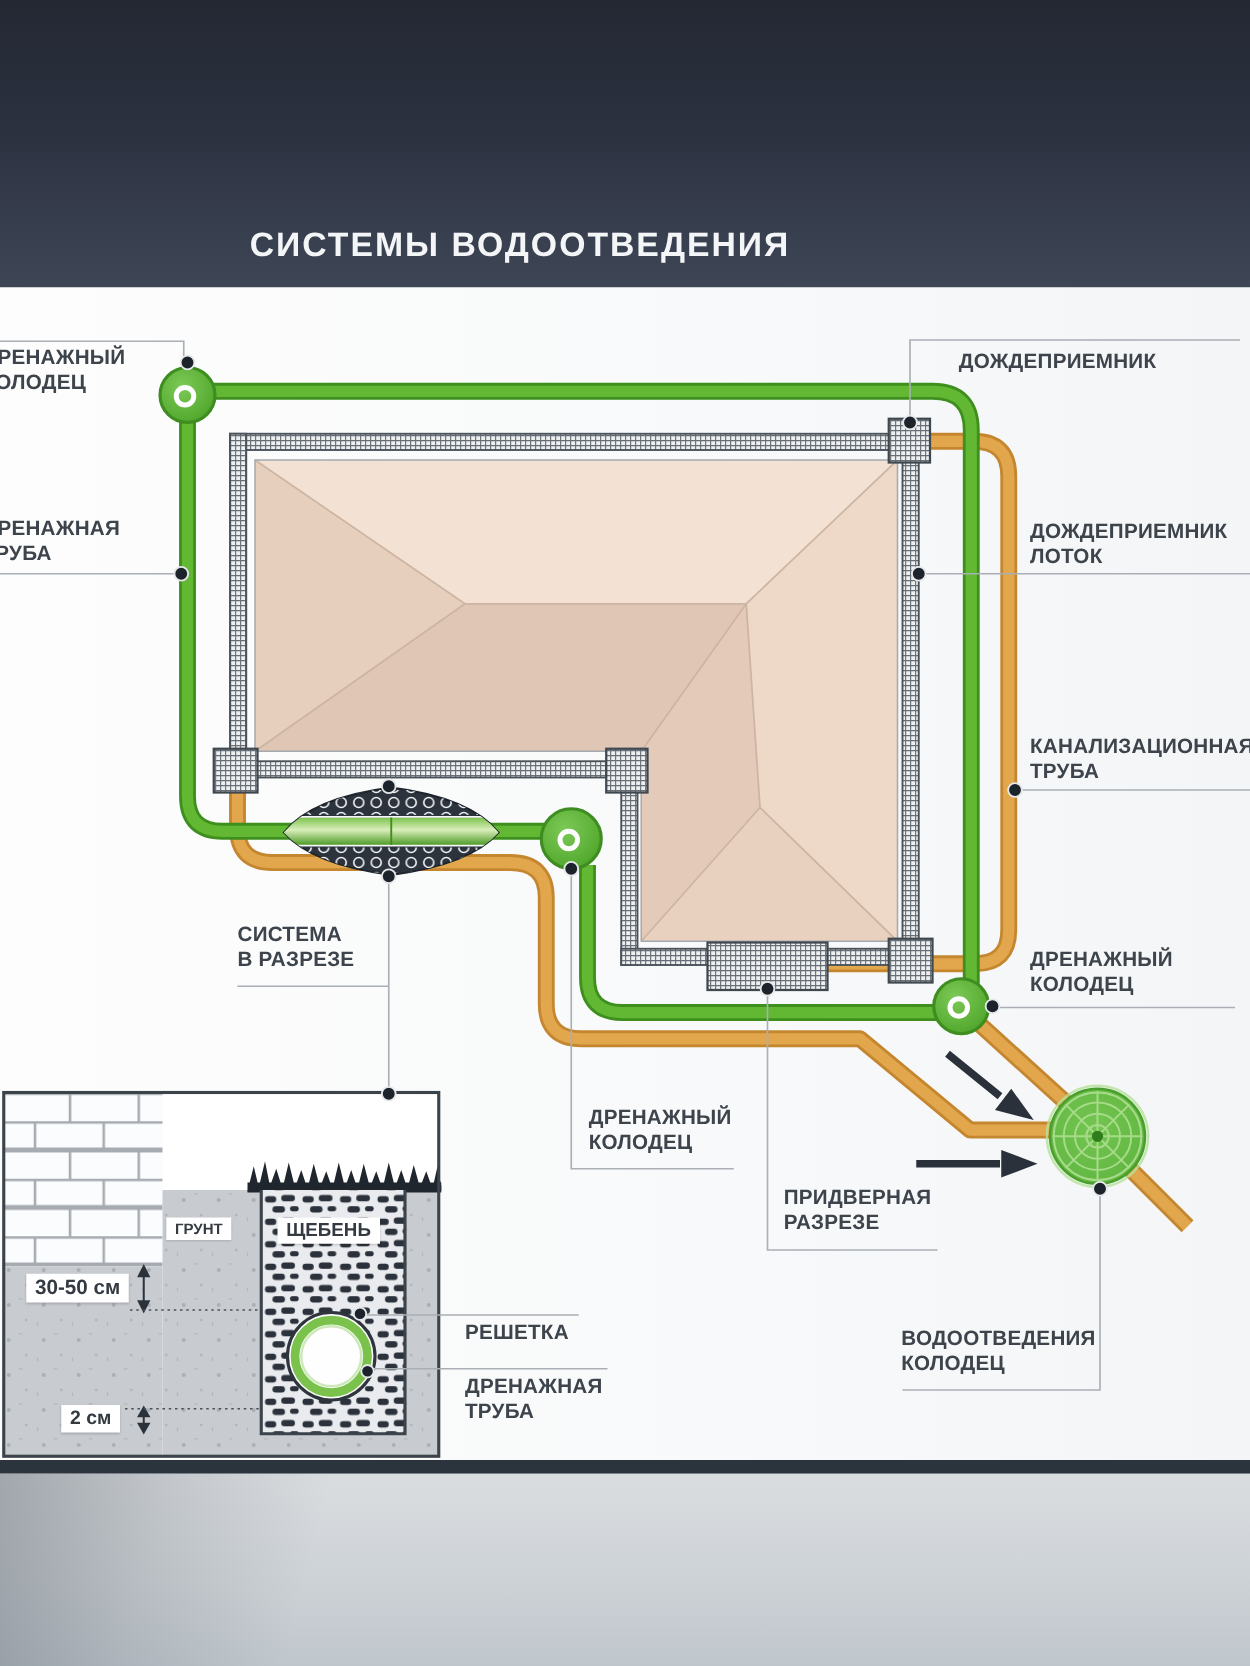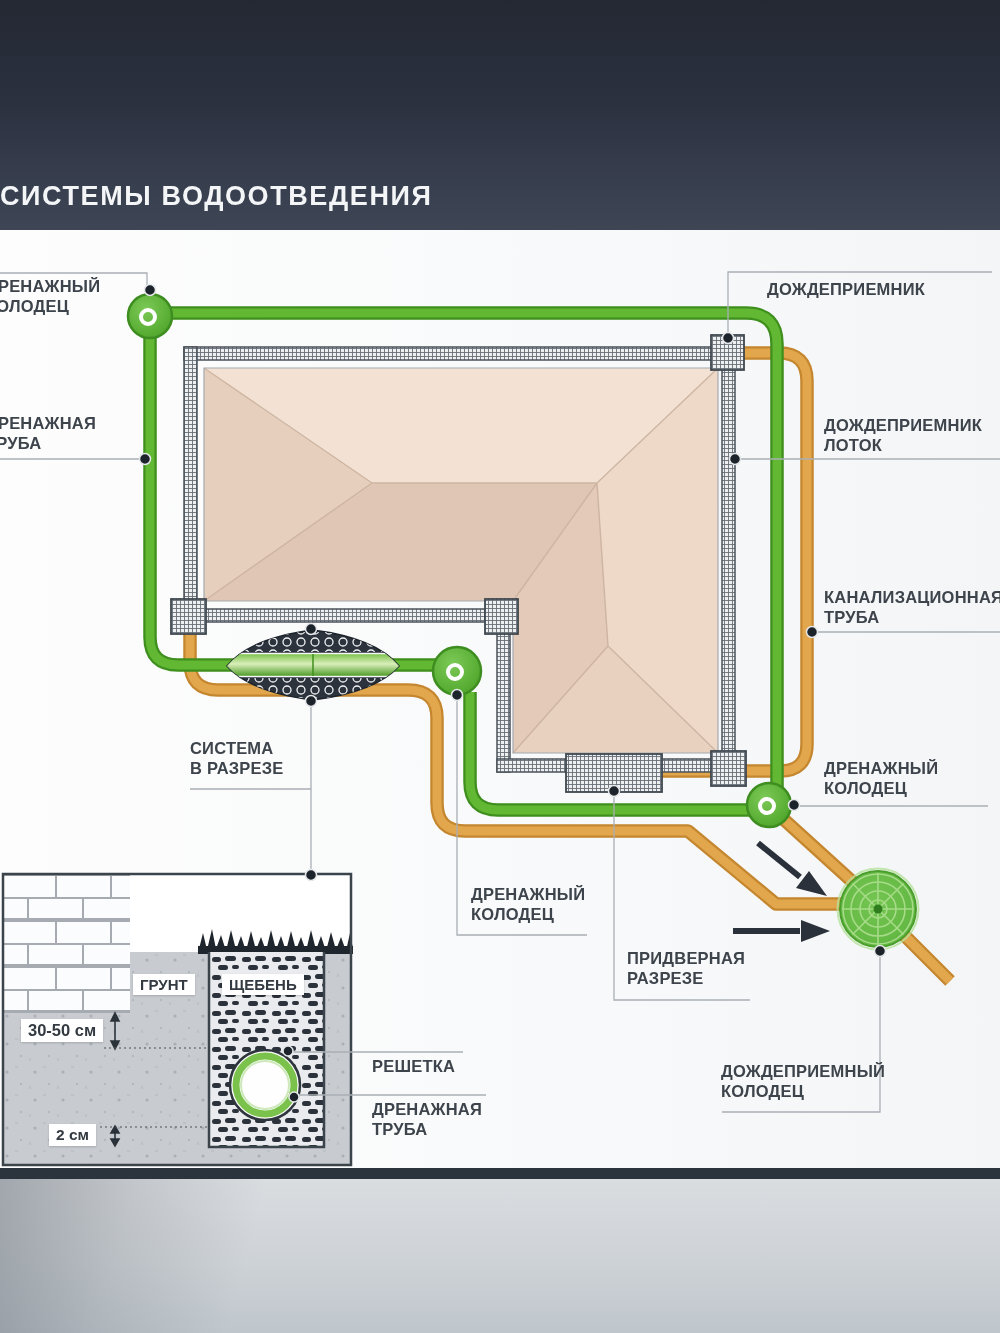--- a/index.html
+++ b/index.html
@@ -20,21 +20,21 @@
   .band{position:absolute;left:0;top:1168px;width:1000px;height:11px;background:#2b333d;}
   .floor{
     position:absolute;left:0;top:1179px;width:1000px;height:154px;
     background:linear-gradient(180deg,#dadde0 0%,#cdd2d6 55%,#bfc6cc 100%);
   }
   .floor-shadow{
     position:absolute;left:0;top:1179px;width:420px;height:154px;
     background:linear-gradient(105deg,rgba(70,79,90,.38) 0%,rgba(70,79,90,.15) 30%,rgba(70,79,90,0) 58%);
   }
   .title{
-    position:absolute;left:0;top:181px;width:832px;text-align:left;
+    position:absolute;left:0;top:181px;width:832px;text-align:center;
     color:#f3f5f7;font-size:27px;font-weight:700;letter-spacing:1.6px;
   }
   svg{position:absolute;left:0;top:0;}
   .co{stroke:var(--orange-dark);stroke-width:13.5;fill:none;stroke-linecap:butt;stroke-linejoin:round;}
   .ci{stroke:var(--orange);stroke-width:9;fill:none;stroke-linecap:butt;stroke-linejoin:round;}
   .go{stroke:var(--green-dark);stroke-width:13.5;fill:none;stroke-linecap:butt;stroke-linejoin:round;}
   .gi{stroke:var(--green);stroke-width:9;fill:none;stroke-linecap:butt;stroke-linejoin:round;}
   .callout{stroke:#a9afb5;stroke-width:1.3;fill:none;}
   .cdot{fill:#1c232b;stroke:#e6e8ea;stroke-width:1.5;}
   .lbl{
@@ -278,28 +278,28 @@
   </div>
   <div class="lbl" style="left:471px;top:884px">
     <div>ДРЕНАЖНЫЙ</div>
       <div>КОЛОДЕЦ</div>
   </div>
   <div class="lbl" style="left:627px;top:948px">
     <div>ПРИДВЕРНАЯ</div>
       <div>РАЗРЕЗЕ</div>
   </div>
   <div class="lbl" style="left:721px;top:1061px">
-    <div>ДОЖДЕПРИЕМНЫЙ</div>
+    <div>ВОДООТВЕДЕНИЯ</div>
       <div>КОЛОДЕЦ</div>
   </div>
   <div class="lbl" style="left:372px;top:1056px">
     <div>РЕШЕТКА</div>
   </div>
   <div class="lbl" style="left:372px;top:1099px">
     <div>ДРЕНАЖНАЯ</div>
       <div>ТРУБА</div>
   </div>
 
-  <div class="wbox" style="left:133px;top:974px;font-size:15px">ГРУНТ</div>
+  <div class="wbox" style="left:133px;top:974px;font-size:12px">ГРУНТ</div>
   <div class="wbox" style="left:222px;top:974px;font-size:15px">ЩЕБЕНЬ</div>
   <div class="wbox" style="left:21px;top:1019px;font-size:16.5px">30-50 см</div>
   <div class="wbox" style="left:49px;top:1124px;font-size:15.5px">2 см</div>
 </div>
 
 </body></html>

